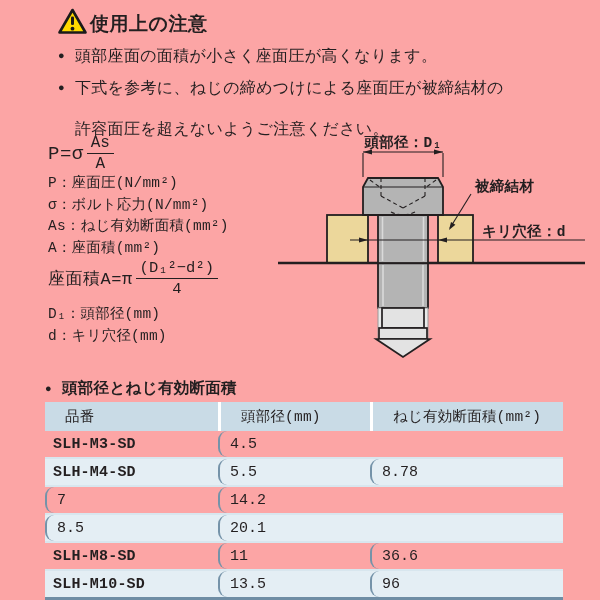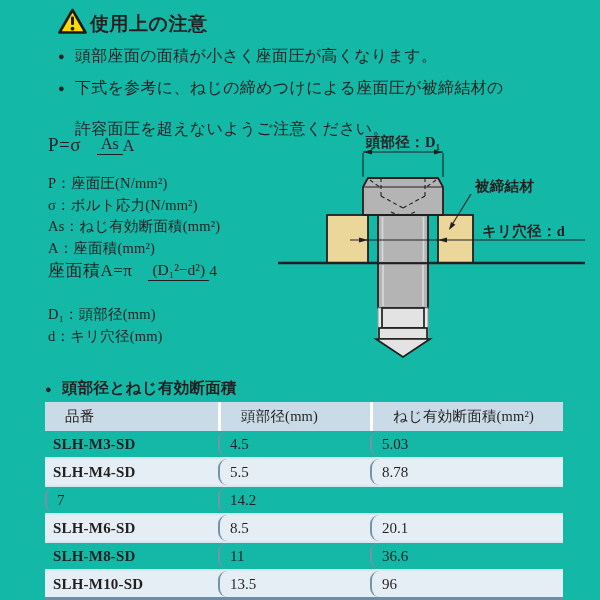--- a/index.html
+++ b/index.html
@@ -1,36 +1,36 @@
 <!DOCTYPE html>
 <html style="--text: #231f20; --outline: #231f20; --warning-yellow: #ffd900; --table-header-bg: #c9dbe6; --table-alt-row-bg: #e4eef4; --table-separator: #7593a9; --table-row-line: #d8e6ee; --table-bottom-border: #6f8da4; --plate-tan: #ecd79b; --bolt-gray: #b4b4b4; --bolt-tip-light: #e3e3e3;"><head>
 <meta charset="utf-8">
 <style>
   html,body { margin:0; padding:0; }
   .page {
-    position:relative; width:600px; height:600px; background:#14b8a6;
-    font-family:Liberation Serif, serif;
+    position:relative; width:600px; height:600px; background:#fca5a5;
+    font-family:Liberation Mono, monospace;
     color:var(--text,#231f20); overflow:hidden;
   }
   .abs { position:absolute; }
 
   
   .warn-title { left:90px; top:11px; font-size:19px; font-weight:700; letter-spacing:0.5px; }
   .warn-icon { left:57px; top:7px; }
 
   
   .bullet-row { display:flex; align-items:flex-start; font-size:16px; font-weight:500; letter-spacing:0.3px; }
   .bullet-dot { font-size:11px; width:17px; padding-top:4px; flex:0 0 17px; }
   .cont-line { font-size:16px; font-weight:500; letter-spacing:0.3px; }
 
   
   .formula { display:flex; align-items:center; }
   .f-lhs1 { font-size:19px; letter-spacing:0.5px; }
   .f-lhs2 { font-size:17px; letter-spacing:0.5px; }
-  .frac { display:inline-flex; flex-direction:row; align-items:center; margin-left:16px; }
+  .frac { display:inline-flex; flex-direction:column; align-items:center; margin-left:3px; }
   .frac .num { border-bottom:1.6px solid var(--text,#231f20); padding:0 4px 1px 4px; }
   .frac .den { padding-top:1px; }
   .frac1 { font-size:16px; }
   .frac2 { font-size:15.5px; }
   .legend { line-height:21.5px; font-size:14.5px; letter-spacing:0.2px; }
   .legend div { white-space:nowrap; }
 
   
   .diagram { left:270px; top:130px; }
   .plate { fill:var(--plate-tan,#ecd79b); stroke:var(--outline,#231f20); stroke-width:1.8; }
@@ -177,33 +177,31 @@
 
   <div class="abs tbl">
     <div class="thead">
       <div class="th">品番</div>
       <div class="th gap">頭部径(mm)</div>
       <div class="th gap">ねじ有効断面積(mm²)</div>
     </div>
     <div class="trow">
       <div class="td part">SLH-M3-SD</div>
       <div class="td val">4.5</div>
-      <div class="td val">5.03</div>
     </div>
     <div class="trow alt">
       <div class="td part">SLH-M4-SD</div>
       <div class="td val">5.5</div>
       <div class="td val">8.78</div>
     </div>
     <div class="trow">
       <div class="td val">7</div>
       <div class="td val">14.2</div>
     </div>
     <div class="trow alt">
-      <div class="td part">SLH-M6-SD</div>
       <div class="td val">8.5</div>
       <div class="td val">20.1</div>
     </div>
     <div class="trow">
       <div class="td part">SLH-M8-SD</div>
       <div class="td val">11</div>
       <div class="td val">36.6</div>
     </div>
     <div class="trow alt last">
       <div class="td part">SLH-M10-SD</div>

